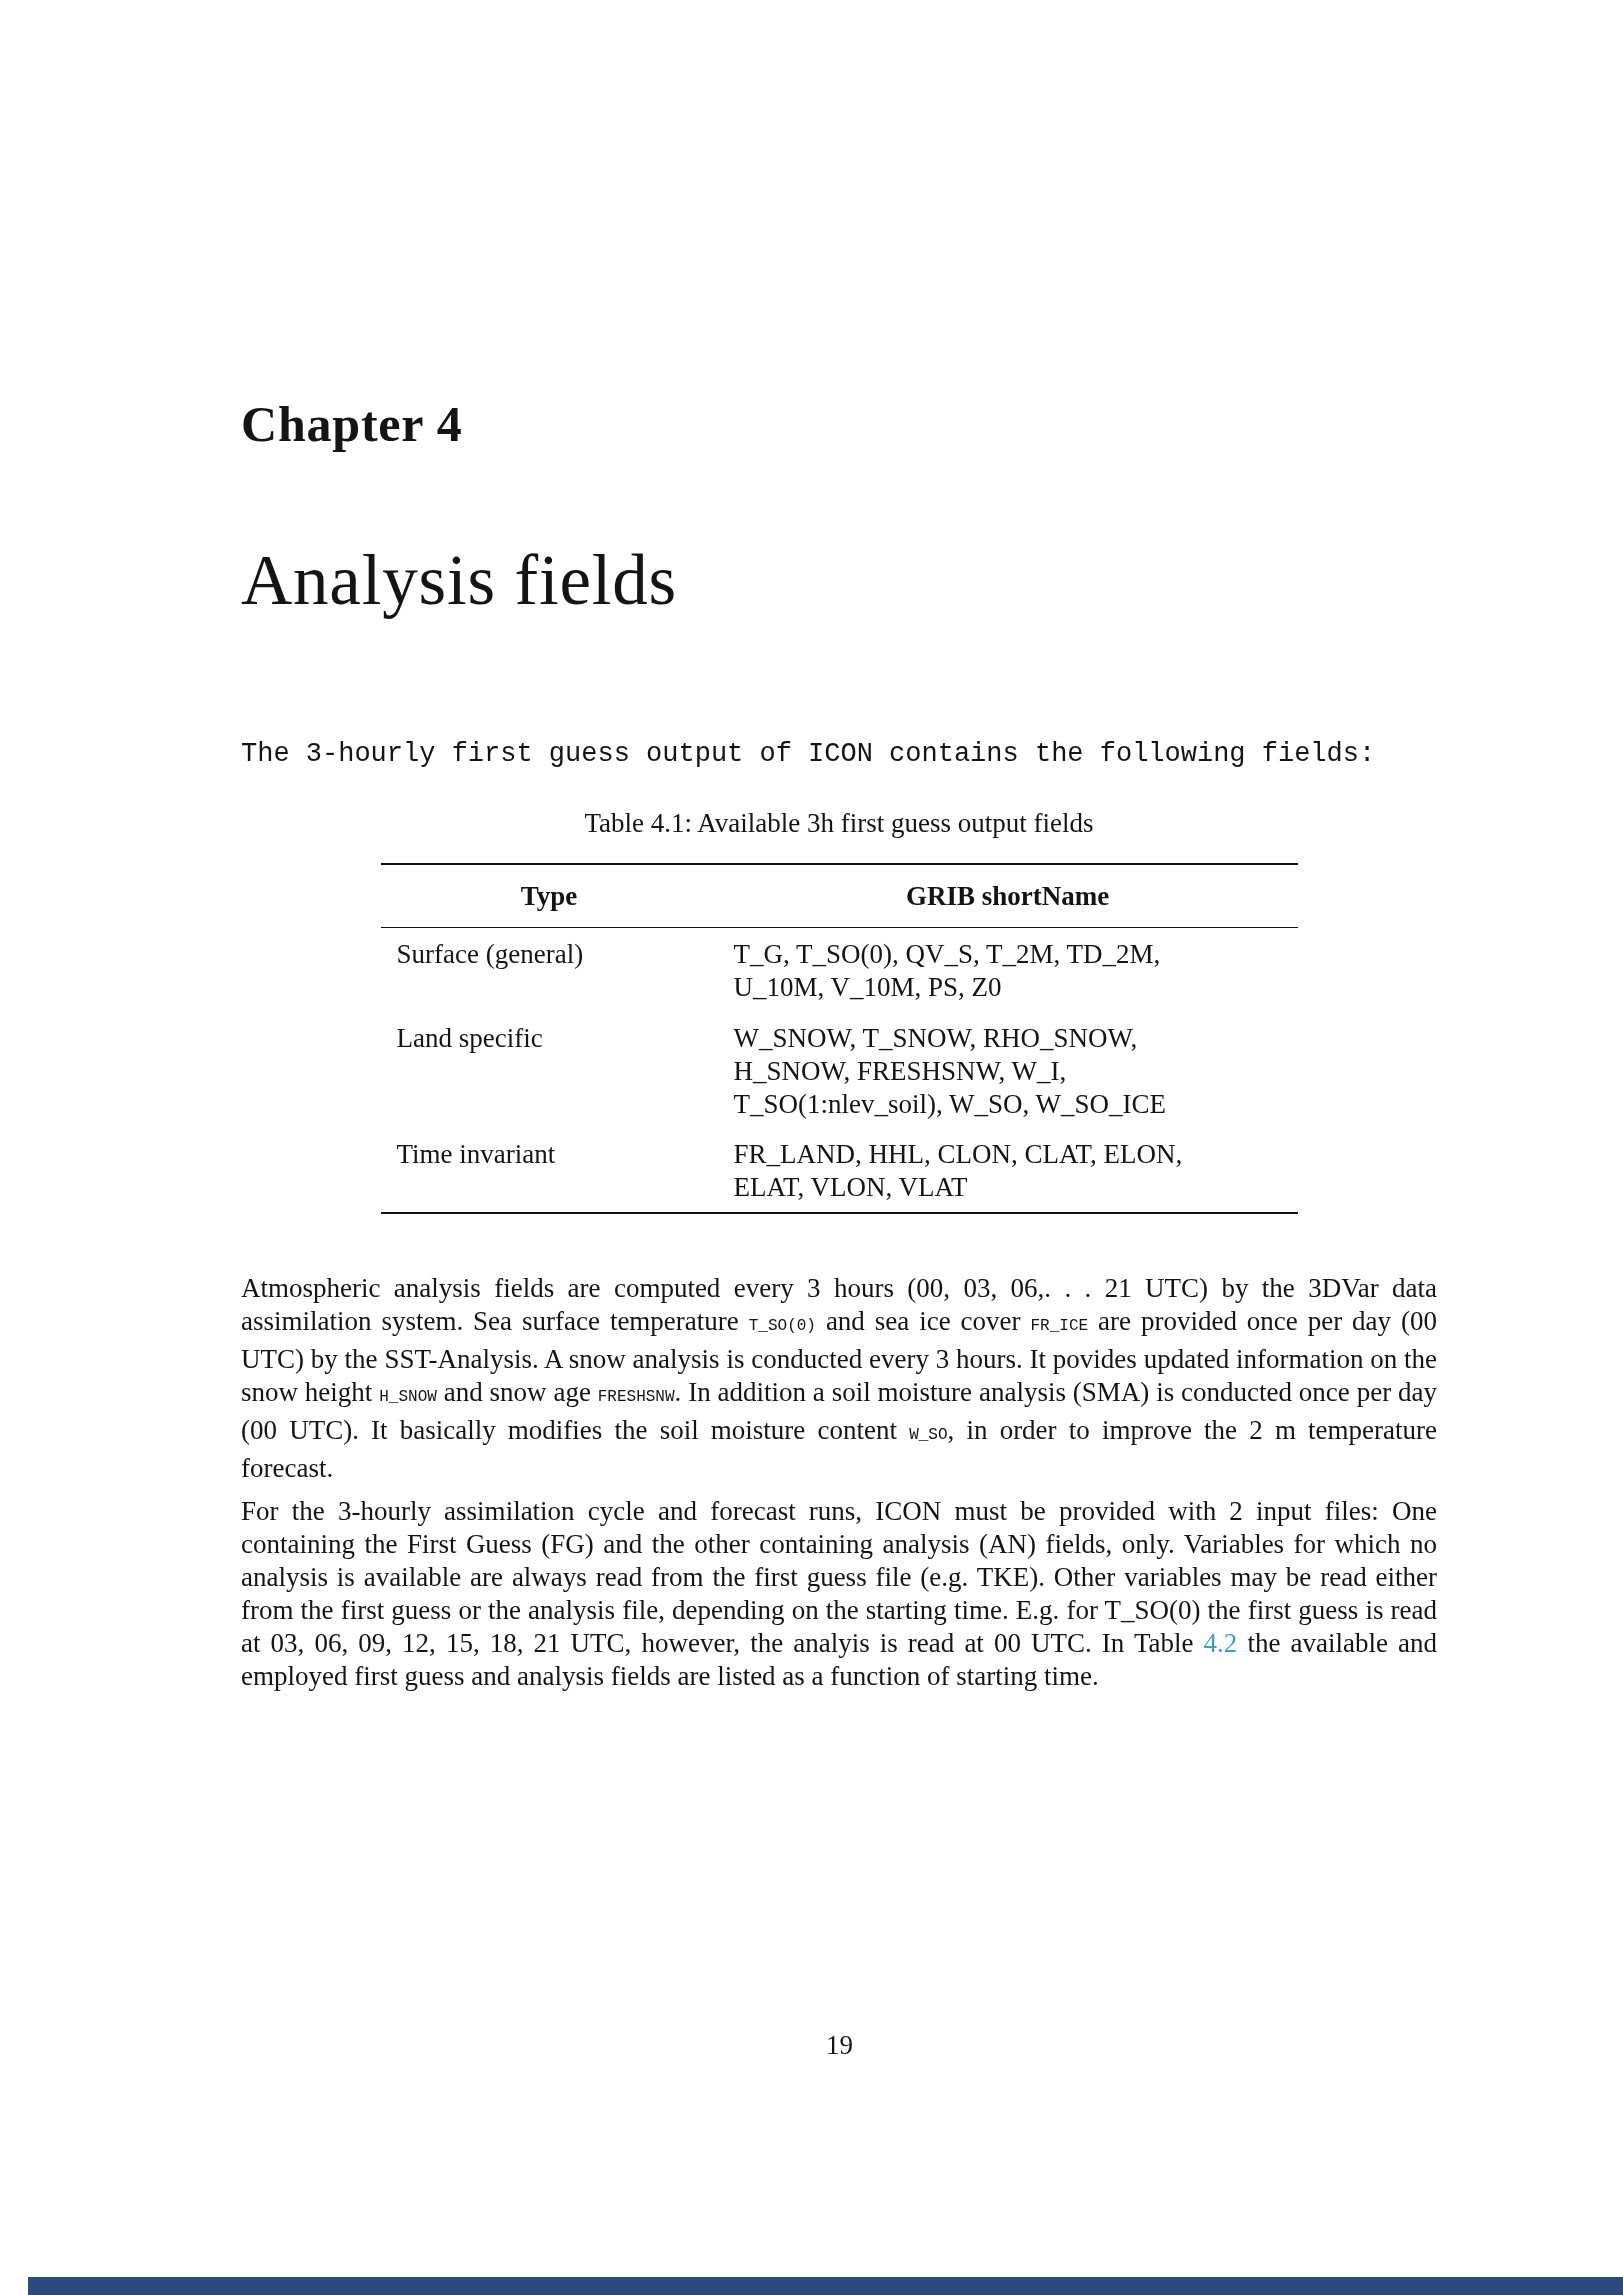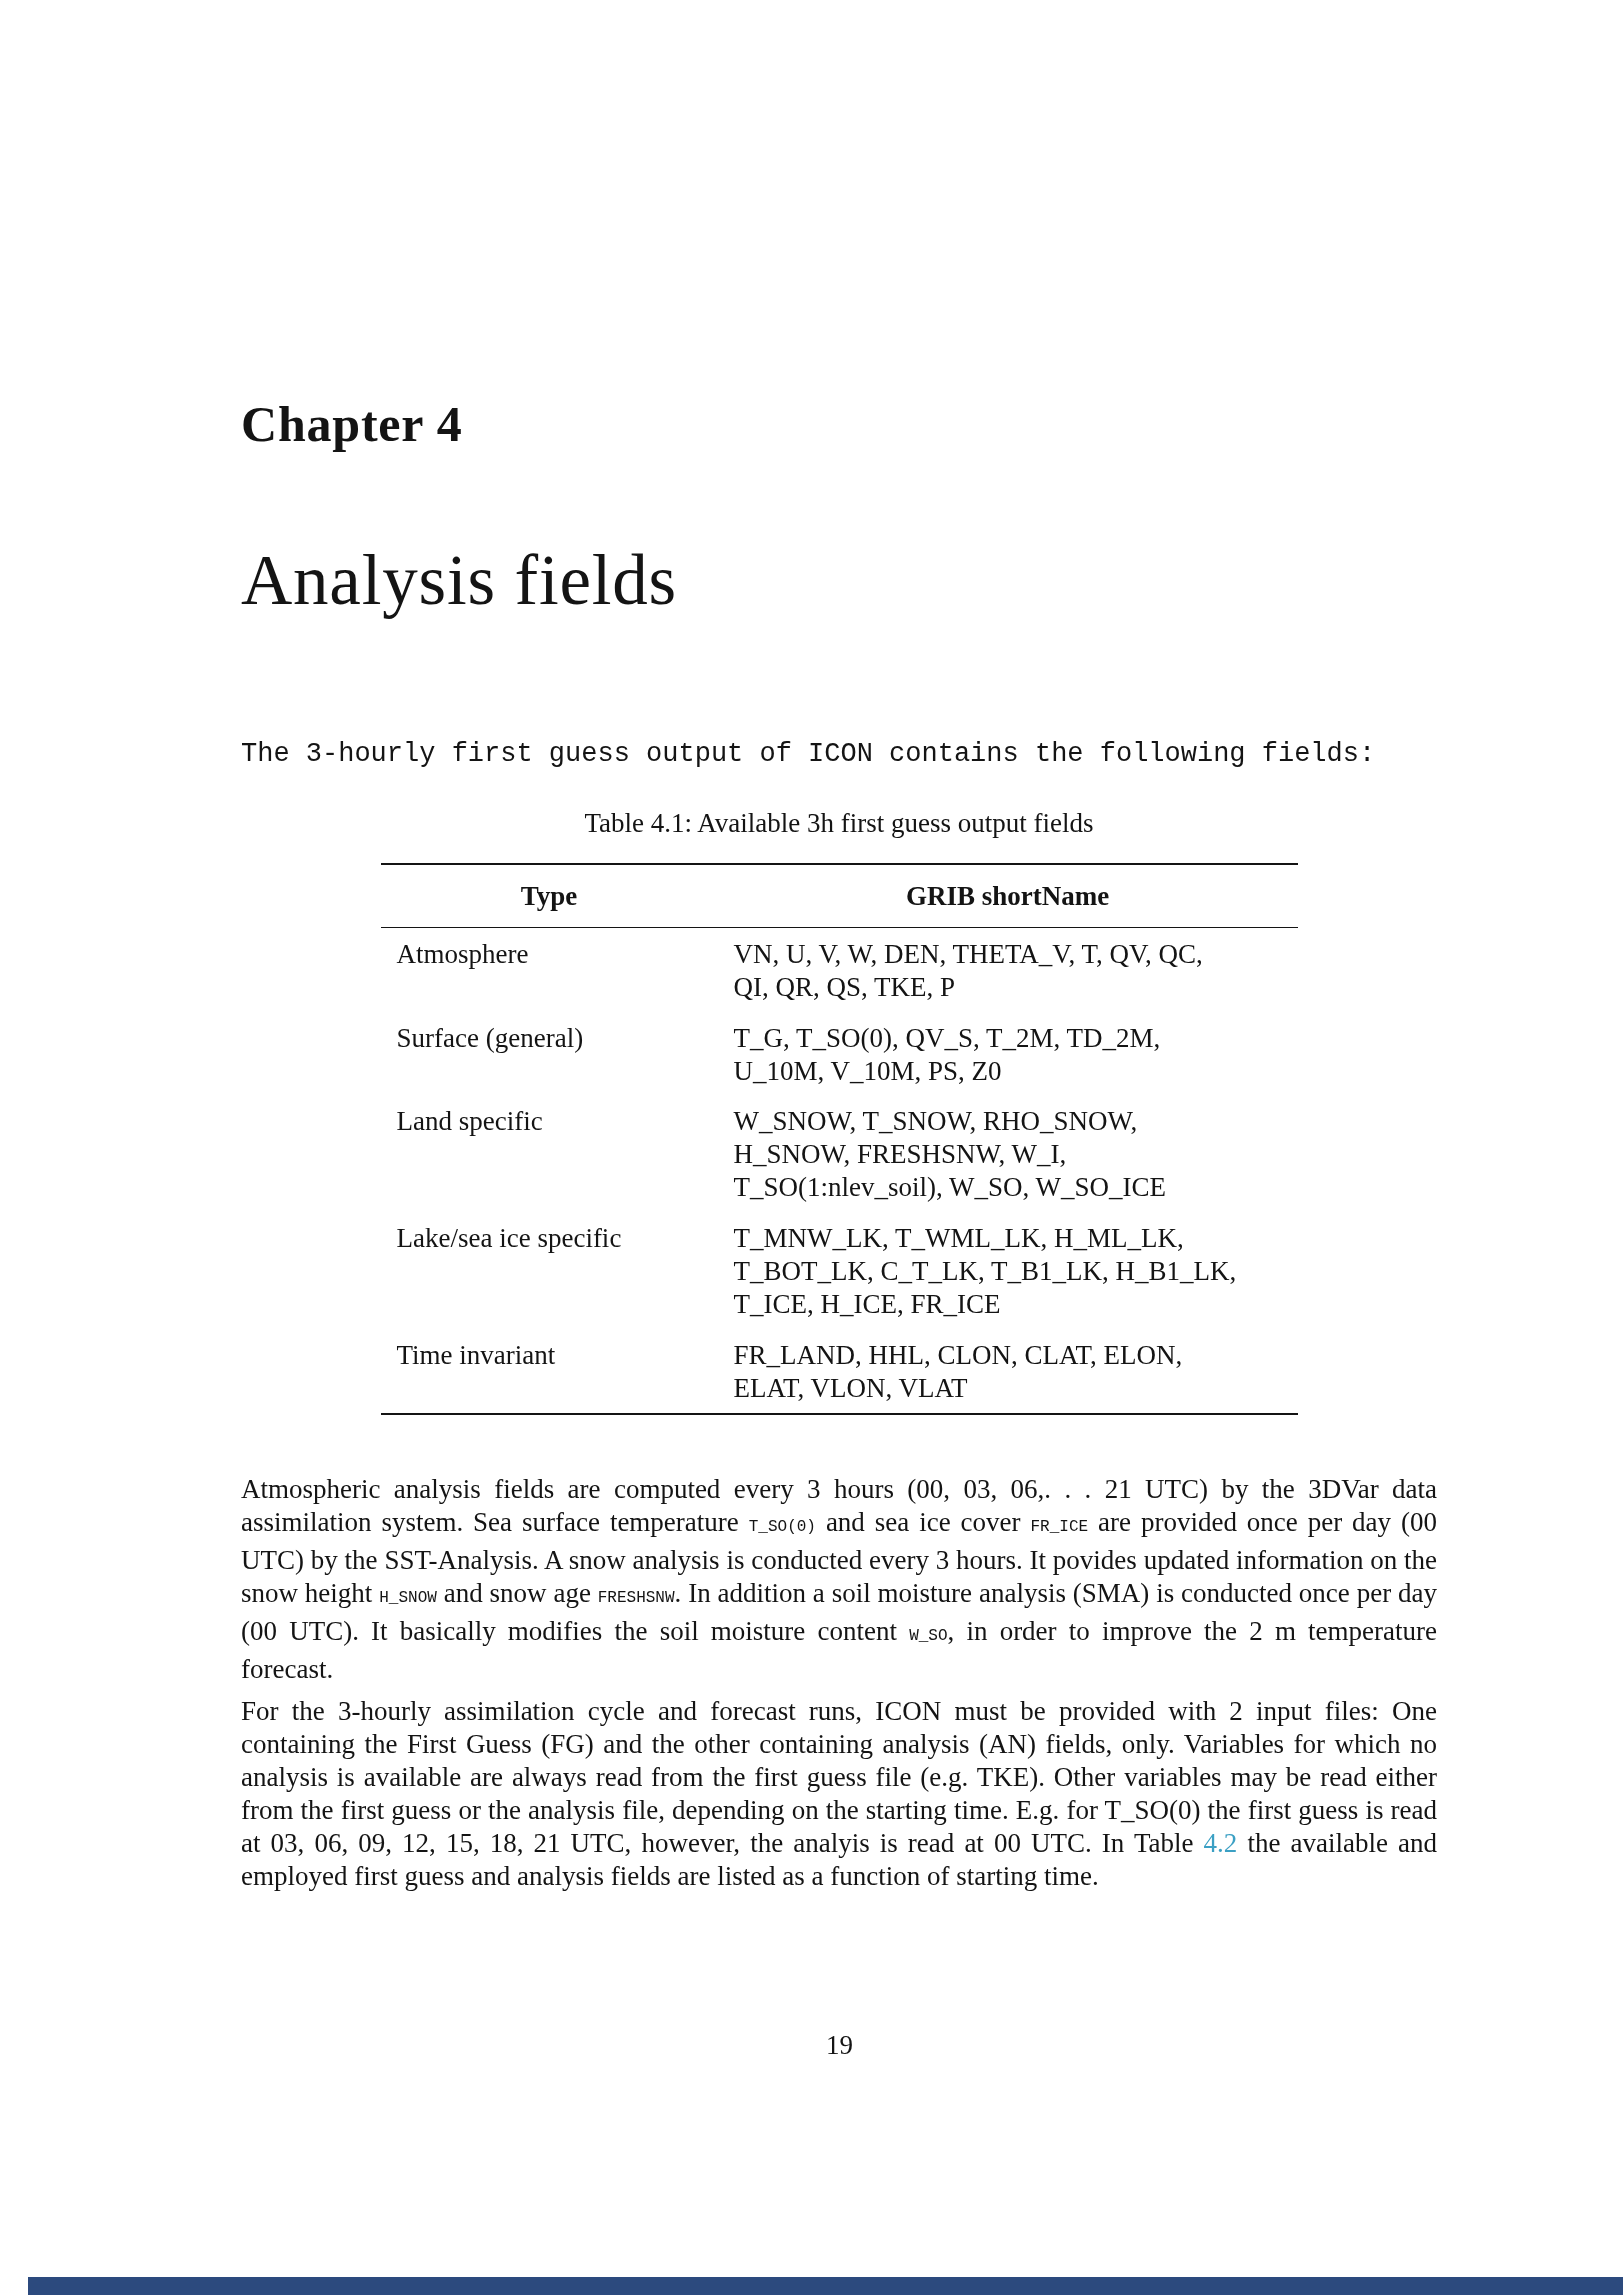--- a/index.html
+++ b/index.html
@@ -128,34 +128,26 @@
         <col class="col-grib">
       </colgroup>
       <thead>
         <tr>
           <th>Type</th>
           <th>GRIB shortName</th>
         </tr>
       </thead>
       <tbody>
         <tr>
-          <td>Atmosphere</td>
-          <td>VN, U, V, W, DEN, THETA_V, T, QV, QC,<br>QI, QR, QS, TKE, P</td>
-        </tr>
-        <tr>
           <td>Surface (general)</td>
           <td>T_G, T_SO(0), QV_S, T_2M, TD_2M,<br>U_10M, V_10M, PS, Z0</td>
         </tr>
         <tr>
           <td>Land specific</td>
           <td>W_SNOW, T_SNOW, RHO_SNOW,<br>H_SNOW, FRESHSNW, W_I,<br>T_SO(1:nlev_soil), W_SO, W_SO_ICE</td>
-        </tr>
-        <tr>
-          <td>Lake/sea ice specific</td>
-          <td>T_MNW_LK, T_WML_LK, H_ML_LK,<br>T_BOT_LK, C_T_LK, T_B1_LK, H_B1_LK,<br>T_ICE, H_ICE, FR_ICE</td>
         </tr>
         <tr>
           <td>Time invariant</td>
           <td>FR_LAND, HHL, CLON, CLAT, ELON,<br>ELAT, VLON, VLAT</td>
         </tr>
       </tbody>
     </table>
 
     <p class="body-par"><span>Atmospheric analysis fields are computed every 3 hours (00, 03, 06,. . . 21 UTC) by the 3DVar data assimilation system. Sea surface temperature </span><span class="seg-mono">T_SO(0)</span><span> and sea ice cover </span><span class="seg-mono">FR_ICE</span><span> are provided once per day (00 UTC) by the SST-Analysis. A snow analysis is conducted every 3 hours. It povides updated information on the snow height </span><span class="seg-mono">H_SNOW</span><span> and snow age </span><span class="seg-mono">FRESHSNW</span><span>. In addition a soil moisture analysis (SMA) is conducted once per day (00 UTC). It basically modifies the soil moisture content </span><span class="seg-mono">W_SO</span><span>, in order to improve the 2 m temperature forecast.</span></p>
 

